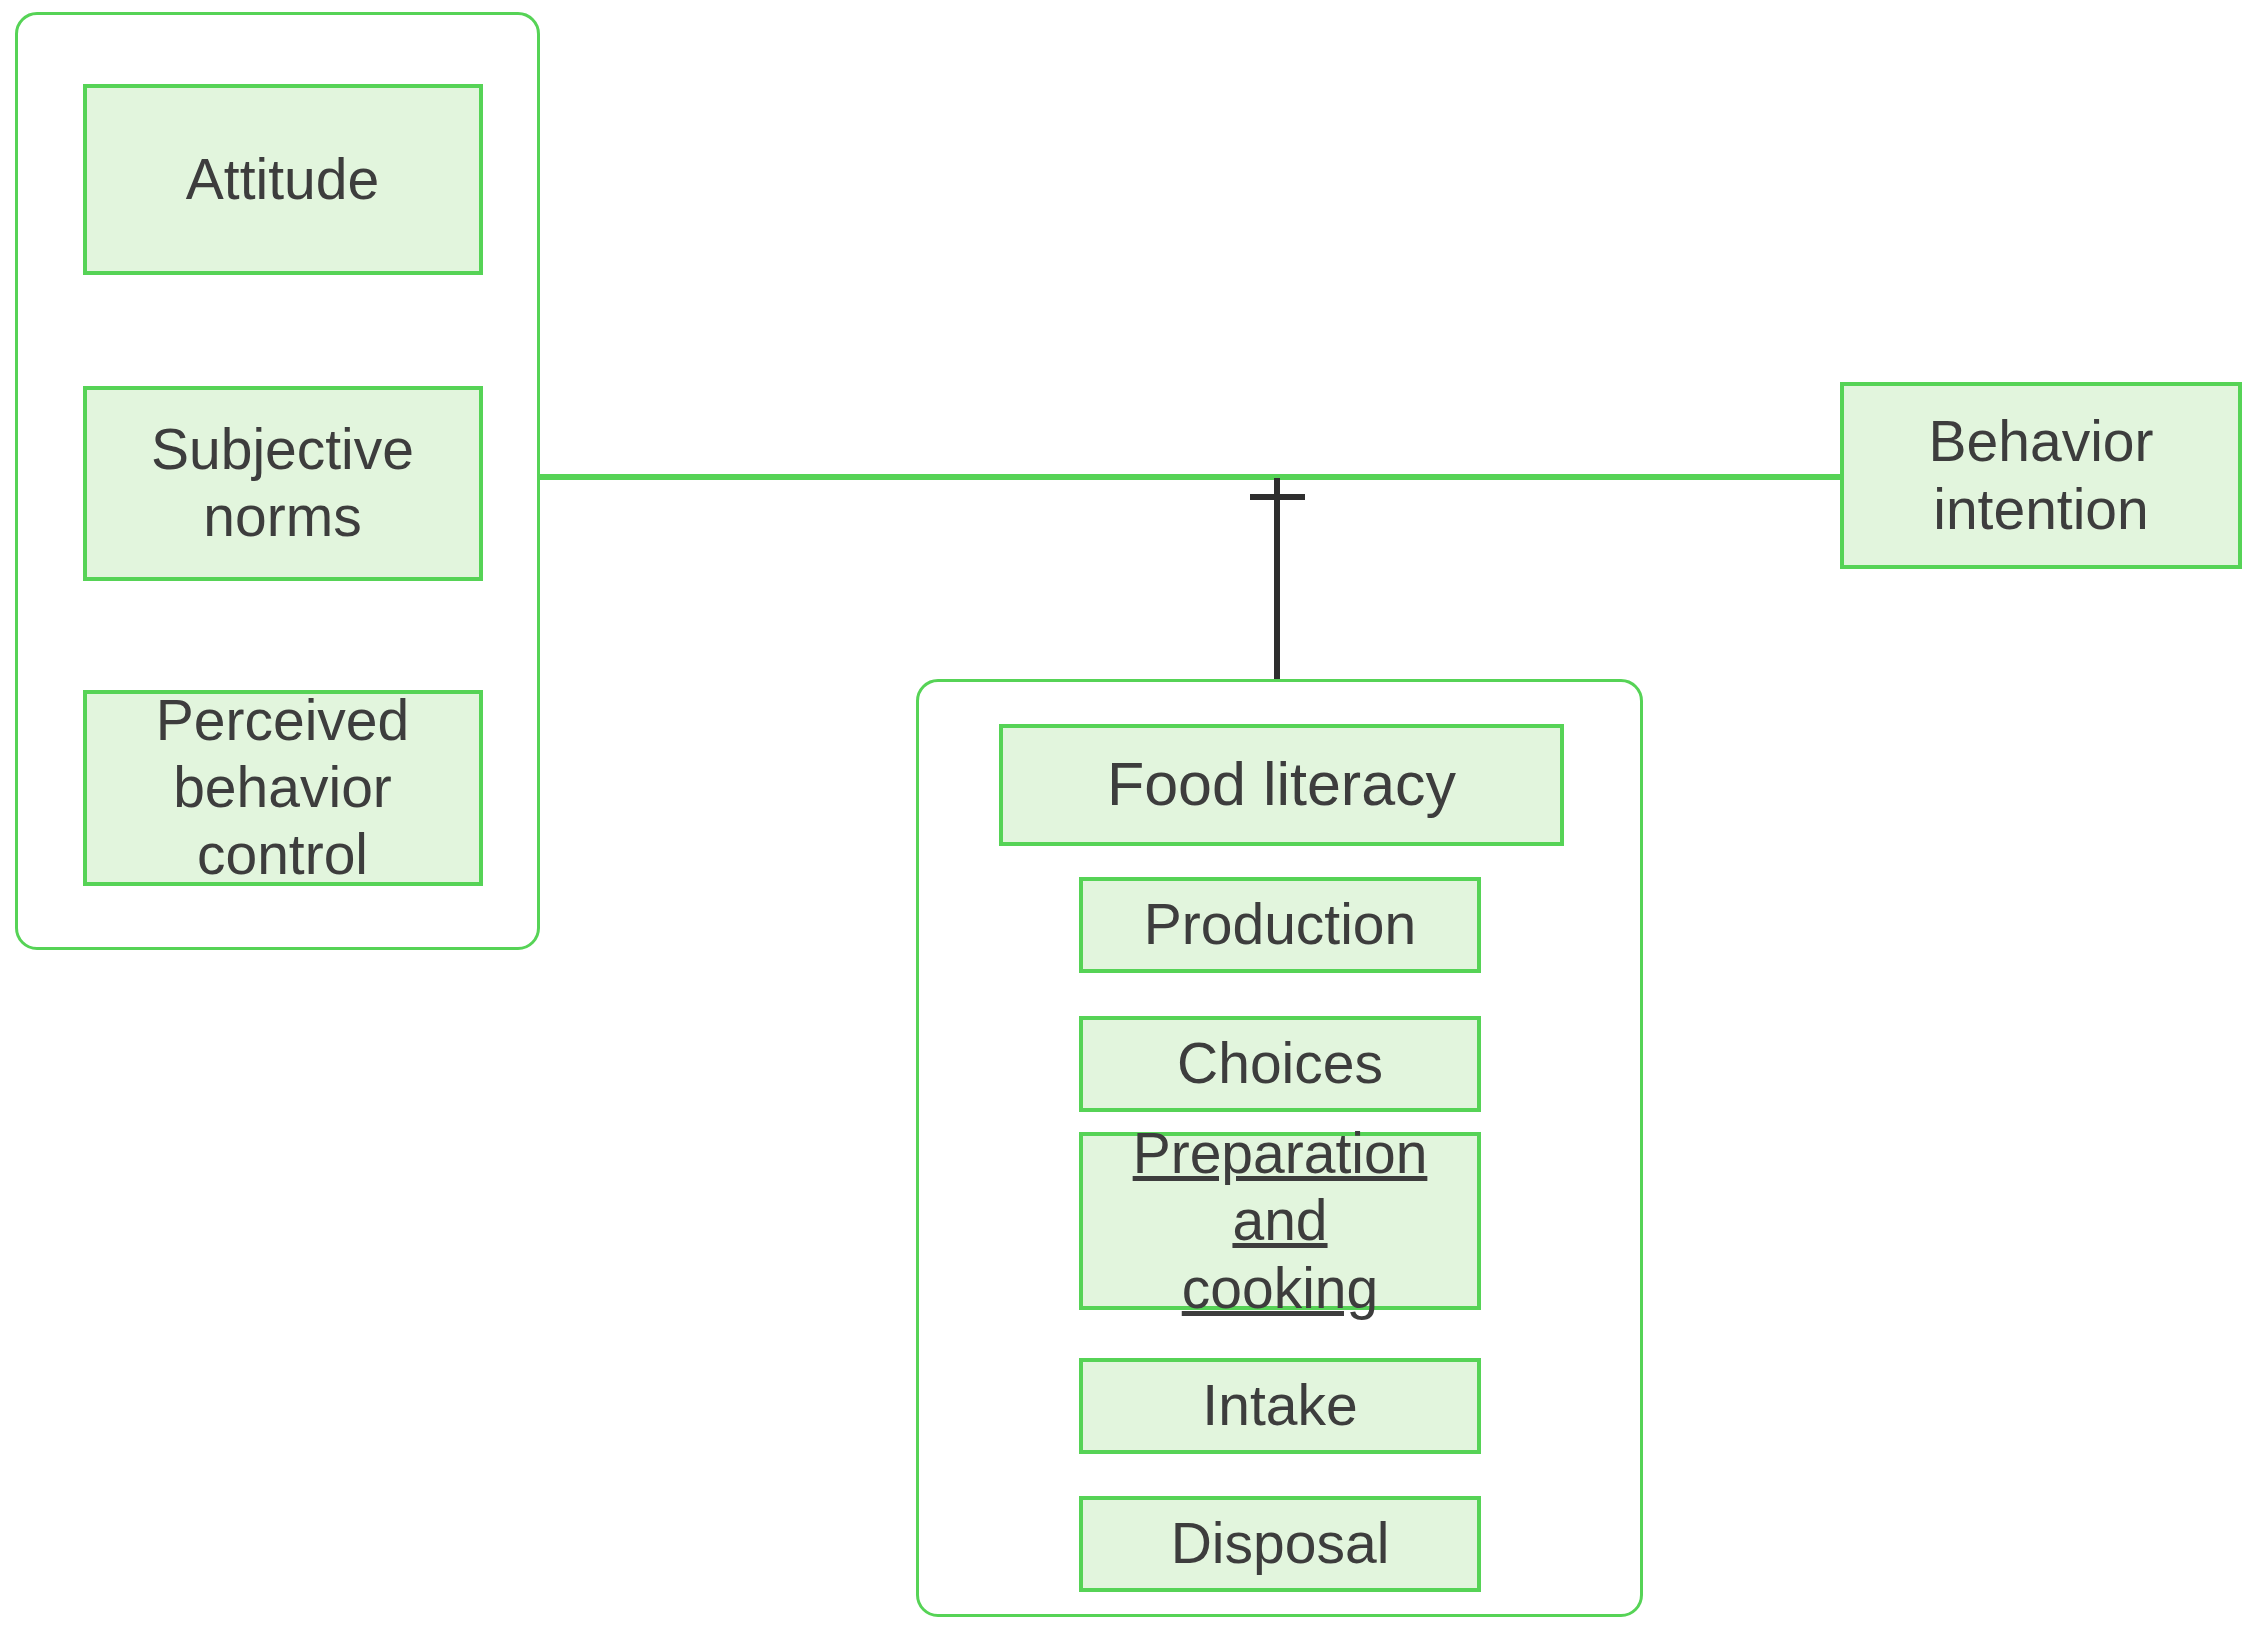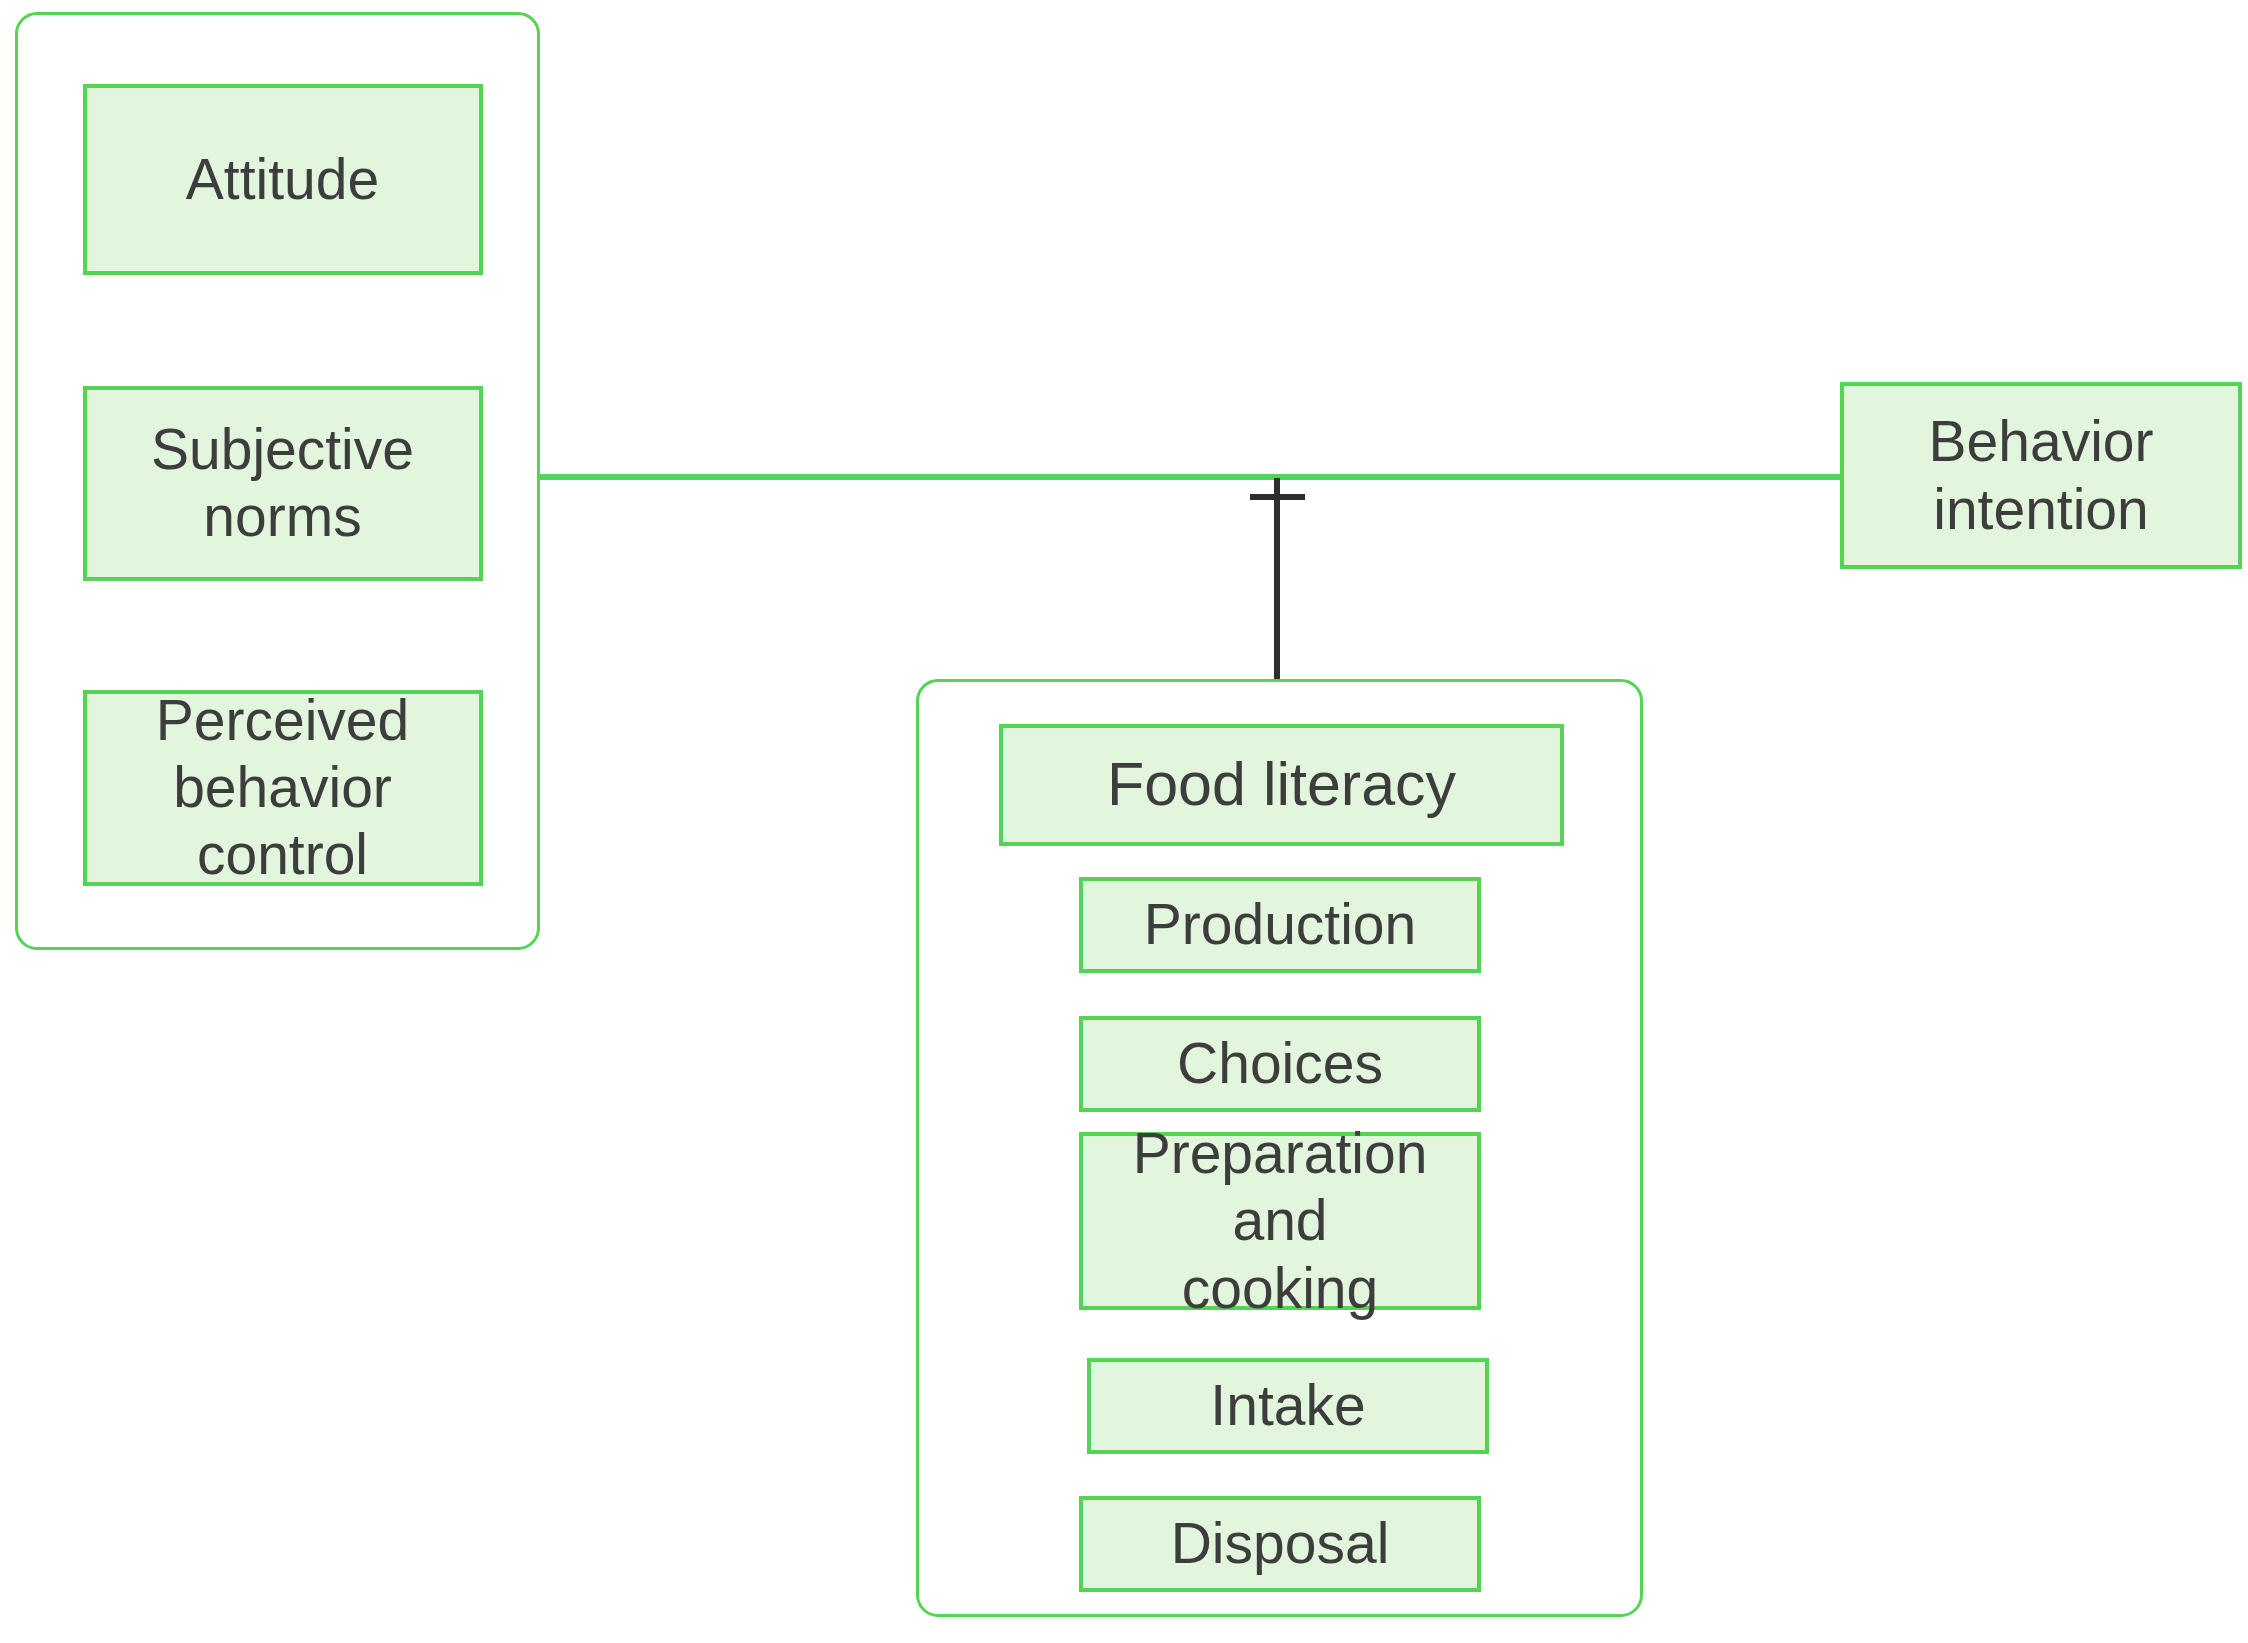--- a/index.html
+++ b/index.html
@@ -62,22 +62,22 @@
 
   #behavior-intention-box{left:1840px;top:382px;width:402px;height:187px;}
 
   #moderation-vertical-line{left:1274px;top:478px;width:6.4px;height:204px;}
   #moderation-cross-tick{left:1250px;top:494px;width:55px;height:6.4px;}
 
   #food-literacy-group{left:916px;top:679px;width:727px;height:938px;}
   #food-literacy-title-box{left:80px;top:42px;width:565px;height:122px;}
   #production-box{left:160px;top:195px;width:402px;height:96px;}
   #choices-box{left:160px;top:334px;width:402px;height:96px;}
-  #preparation-cooking-box{left:160px;top:450px;width:402px;height:178px;}
-  #intake-box{left:160px;top:676px;width:402px;height:96px;margin-left:8px;}
+  #preparation-cooking-box{left:160px;top:450px;width:402px;height:178px;text-decoration:underline;}
+  #intake-box{left:160px;top:676px;width:402px;height:96px;}
   #disposal-box{left:160px;top:814px;width:402px;height:96px;}
 </style>
 </head>
 <body>
 
 <div id="canvas">
 
   <div class="group" id="predictors-group">
     <div class="node" id="attitude-box">Attitude</div>
     <div class="node" id="perceived-behavior-control-box">Perceived

